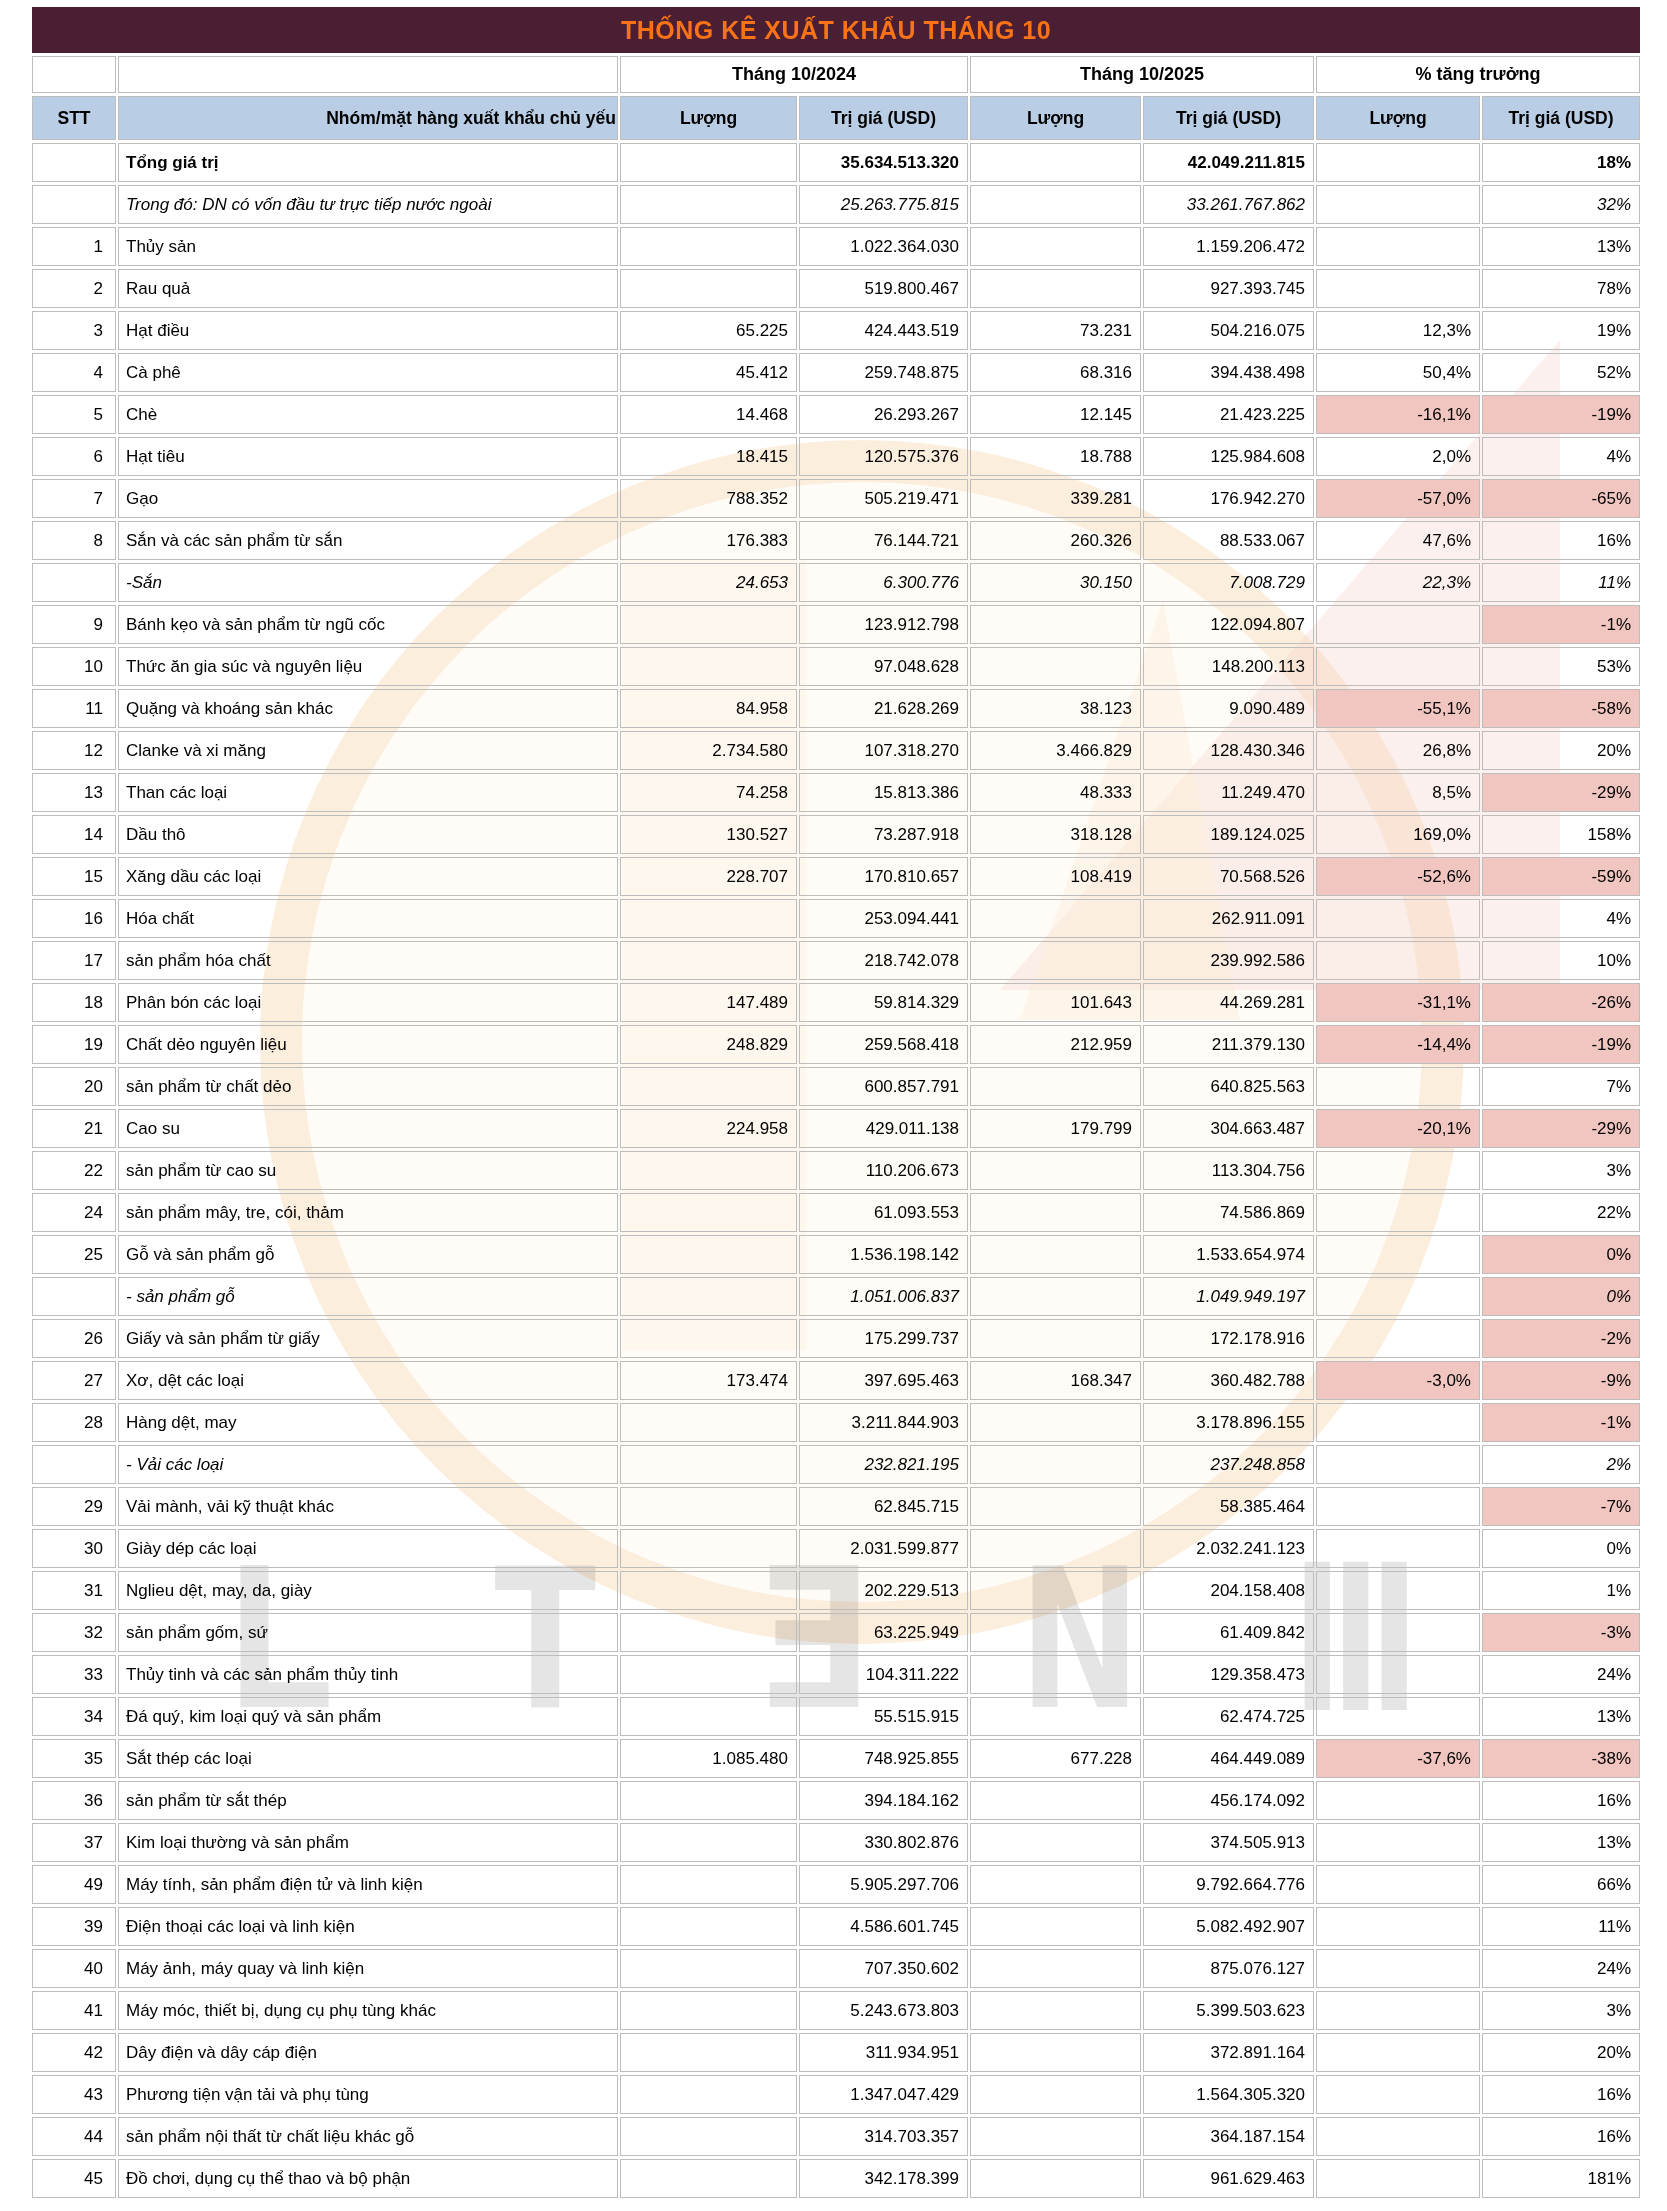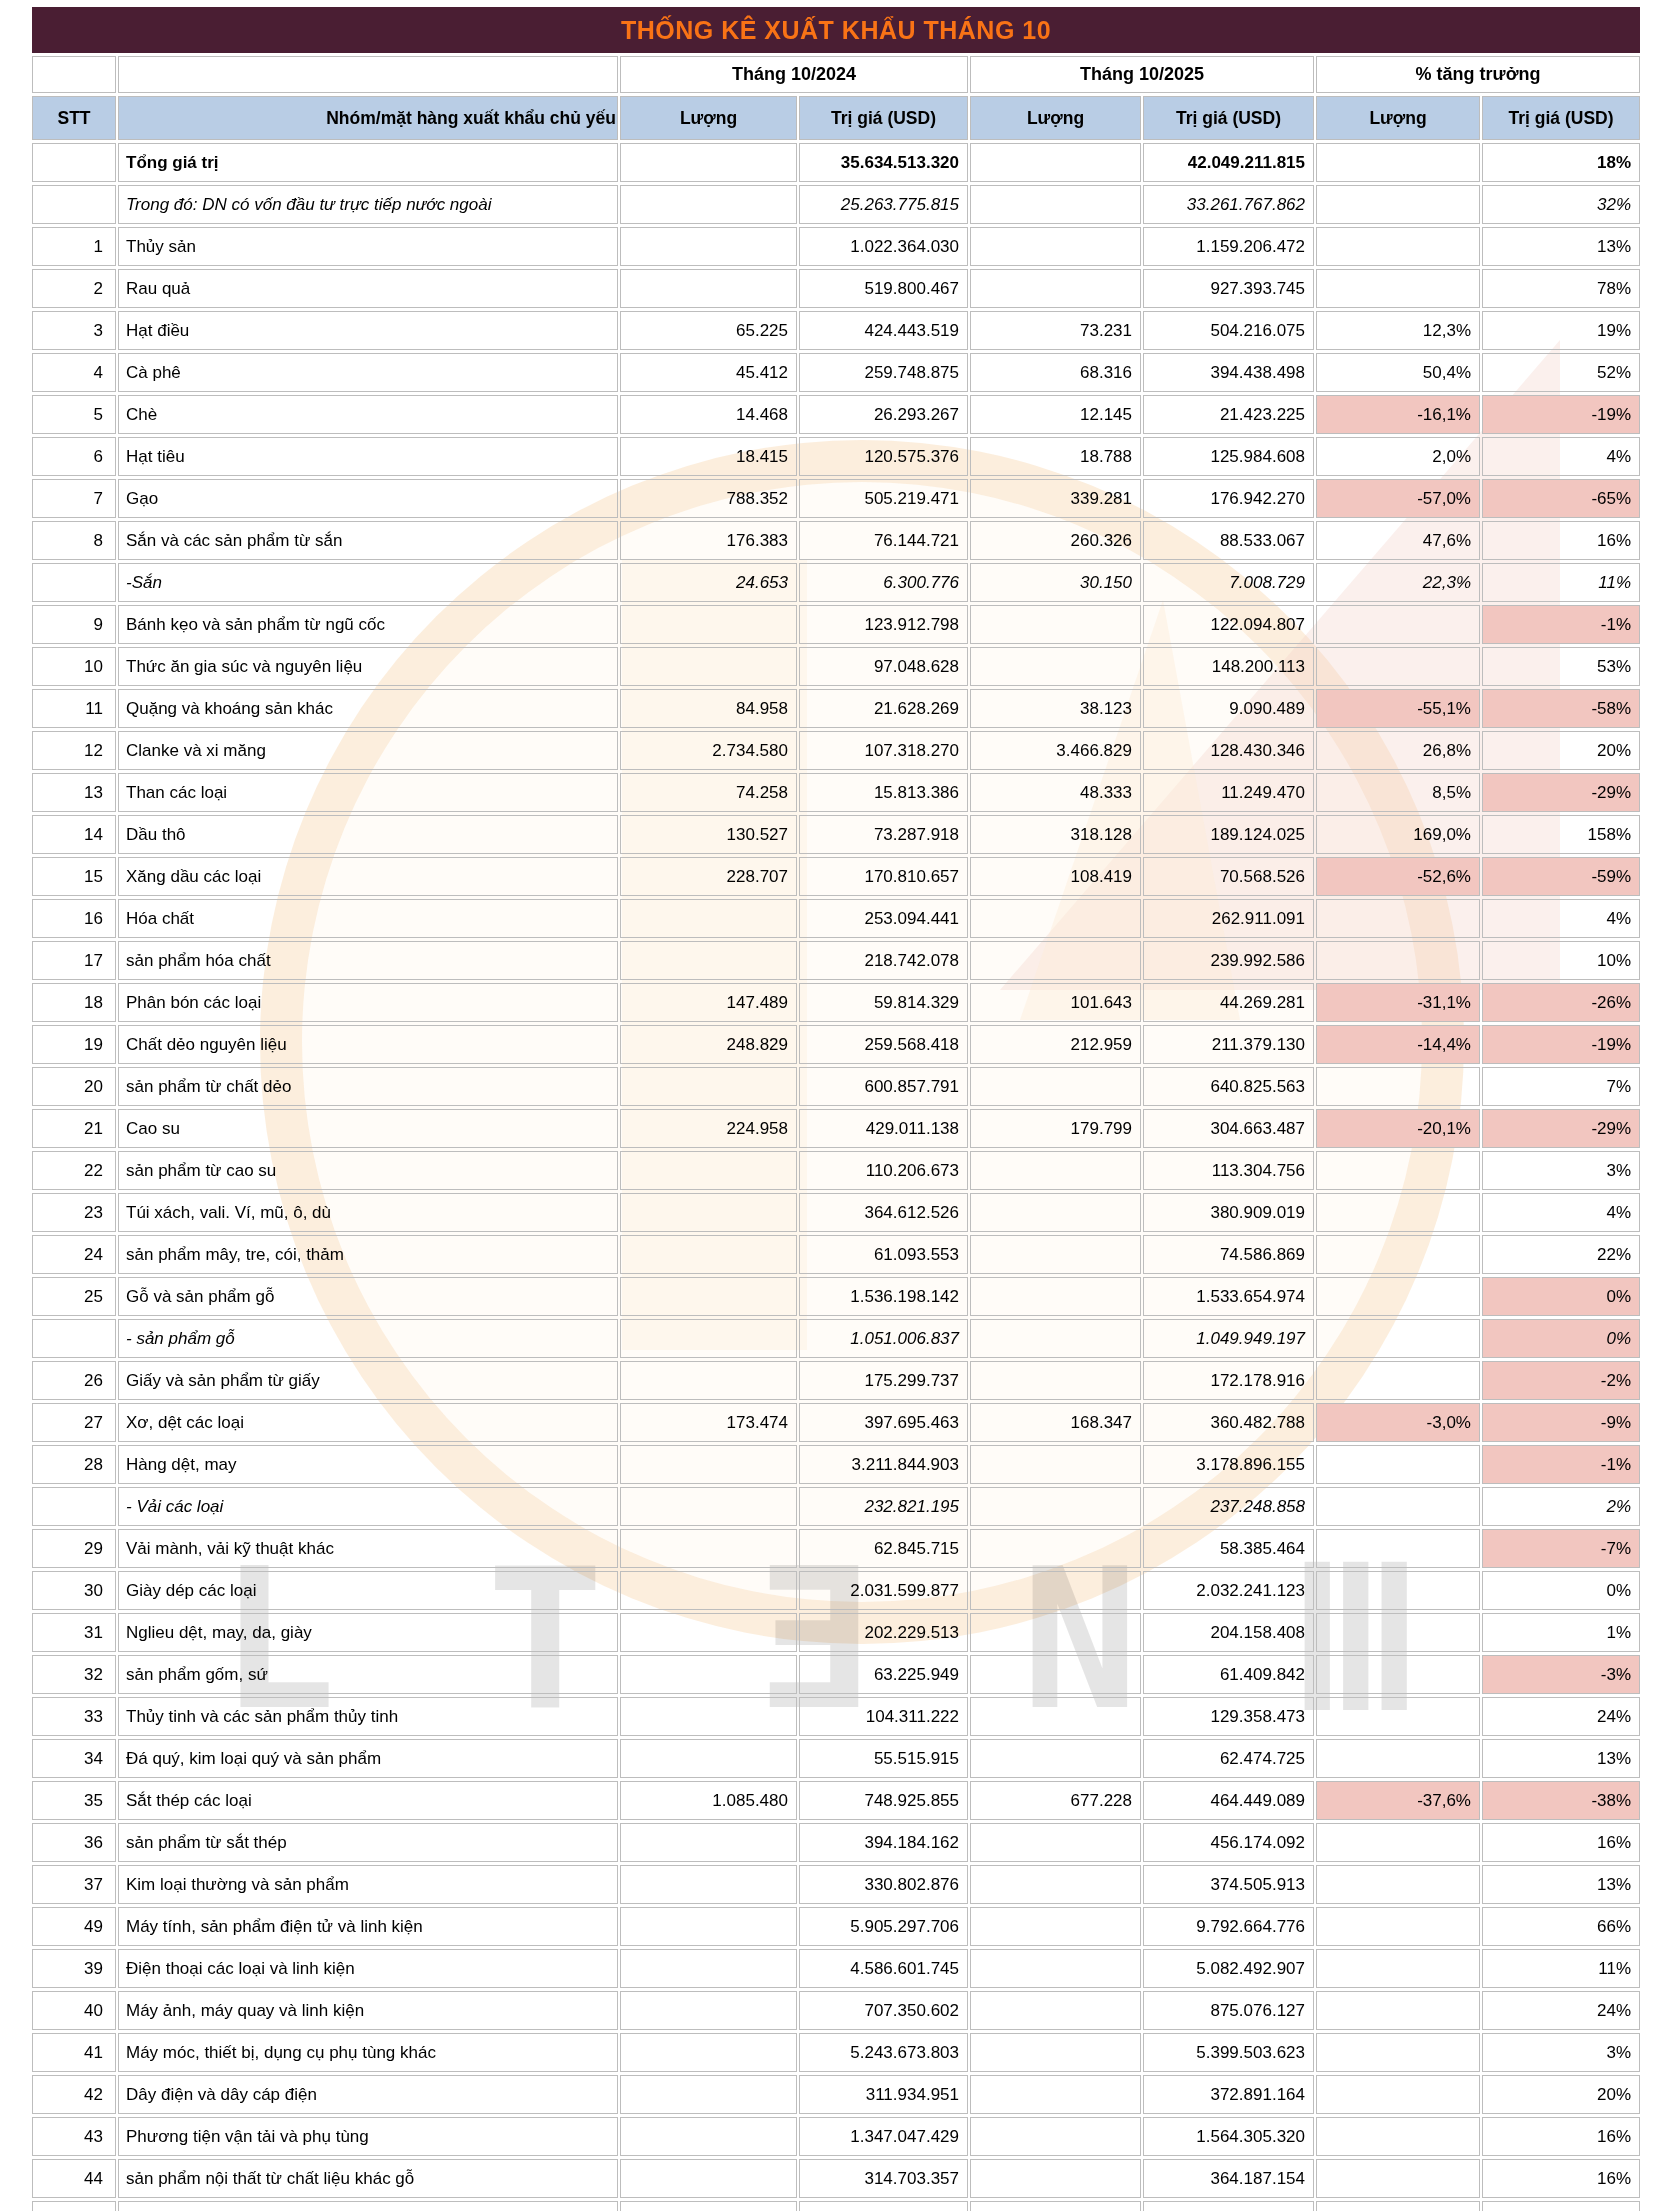--- a/index.html
+++ b/index.html
@@ -374,30 +374,20 @@
           <td class="stt">22</td>
           <td class="name">sản phẩm từ cao su</td>
           <td class="num"></td>
           <td class="num">110.206.673</td>
           <td class="num"></td>
           <td class="num">113.304.756</td>
           <td class="num"></td>
           <td class="num">3%</td>
         </tr>
         <tr>
-          <td class="stt">23</td>
-          <td class="name">Túi xách, vali. Ví, mũ, ô, dù</td>
-          <td class="num"></td>
-          <td class="num">364.612.526</td>
-          <td class="num"></td>
-          <td class="num">380.909.019</td>
-          <td class="num"></td>
-          <td class="num">4%</td>
-        </tr>
-        <tr>
           <td class="stt">24</td>
           <td class="name">sản phẩm mây, tre, cói, thảm</td>
           <td class="num"></td>
           <td class="num">61.093.553</td>
           <td class="num"></td>
           <td class="num">74.586.869</td>
           <td class="num"></td>
           <td class="num">22%</td>
         </tr>
         <tr>

